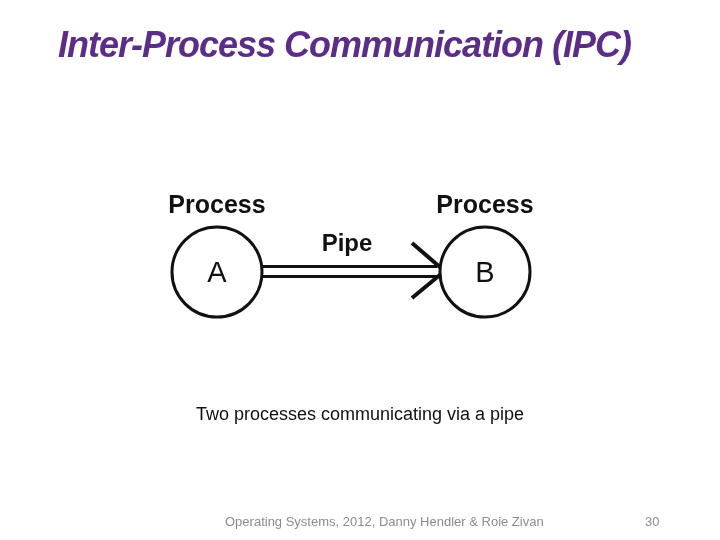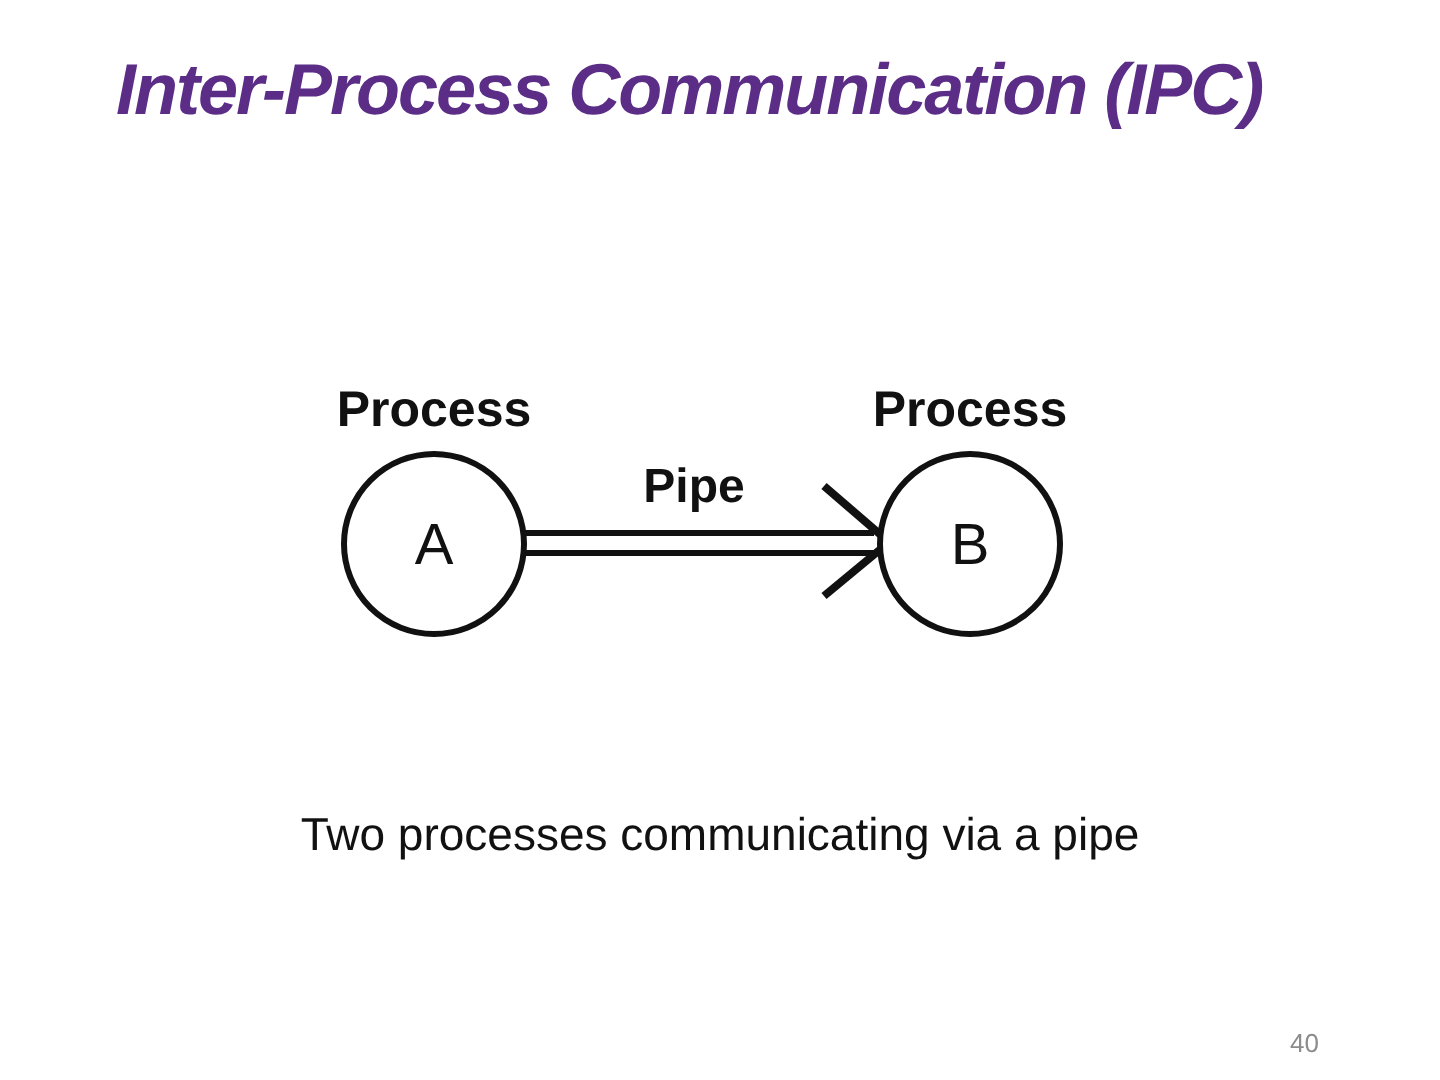--- a/index.html
+++ b/index.html
@@ -52,21 +52,21 @@
   .node-label {
     font-size: 29px;
     font-weight: 400;
   }
   .caption {
     position: absolute;
     left: 0;
     top: 404px;
     width: 720px;
     text-align: center;
-    font-size: 23px;
+    font-size: 18px;
     font-weight: 400;
     color: #111111;
   }
   .footer {
     position: absolute;
     left: 225px;
     top: 514px;
     font-size: 13px;
     color: #8c8c8c;
     white-space: nowrap;
@@ -103,16 +103,17 @@
       <circle cx="69" cy="92" r="45" fill="#ffffff" stroke="#111111" stroke-width="3"></circle>
       <circle cx="337" cy="92" r="45" fill="#ffffff" stroke="#111111" stroke-width="3"></circle>
 
       <text class="node-label" x="69" y="102" text-anchor="middle">A</text>
       <text class="node-label" x="337" y="102" text-anchor="middle">B</text>
     </svg>
   </div>
 
   <div class="caption">Two processes communicating via a pipe</div>
 
+  <div class="footer">Operating Systems, 2012, Danny Hendler &amp; Roie Zivan</div>
 
-  <div class="page-number">40</div>
+  <div class="page-number">30</div>
 
 </div>
 
 </body></html>

